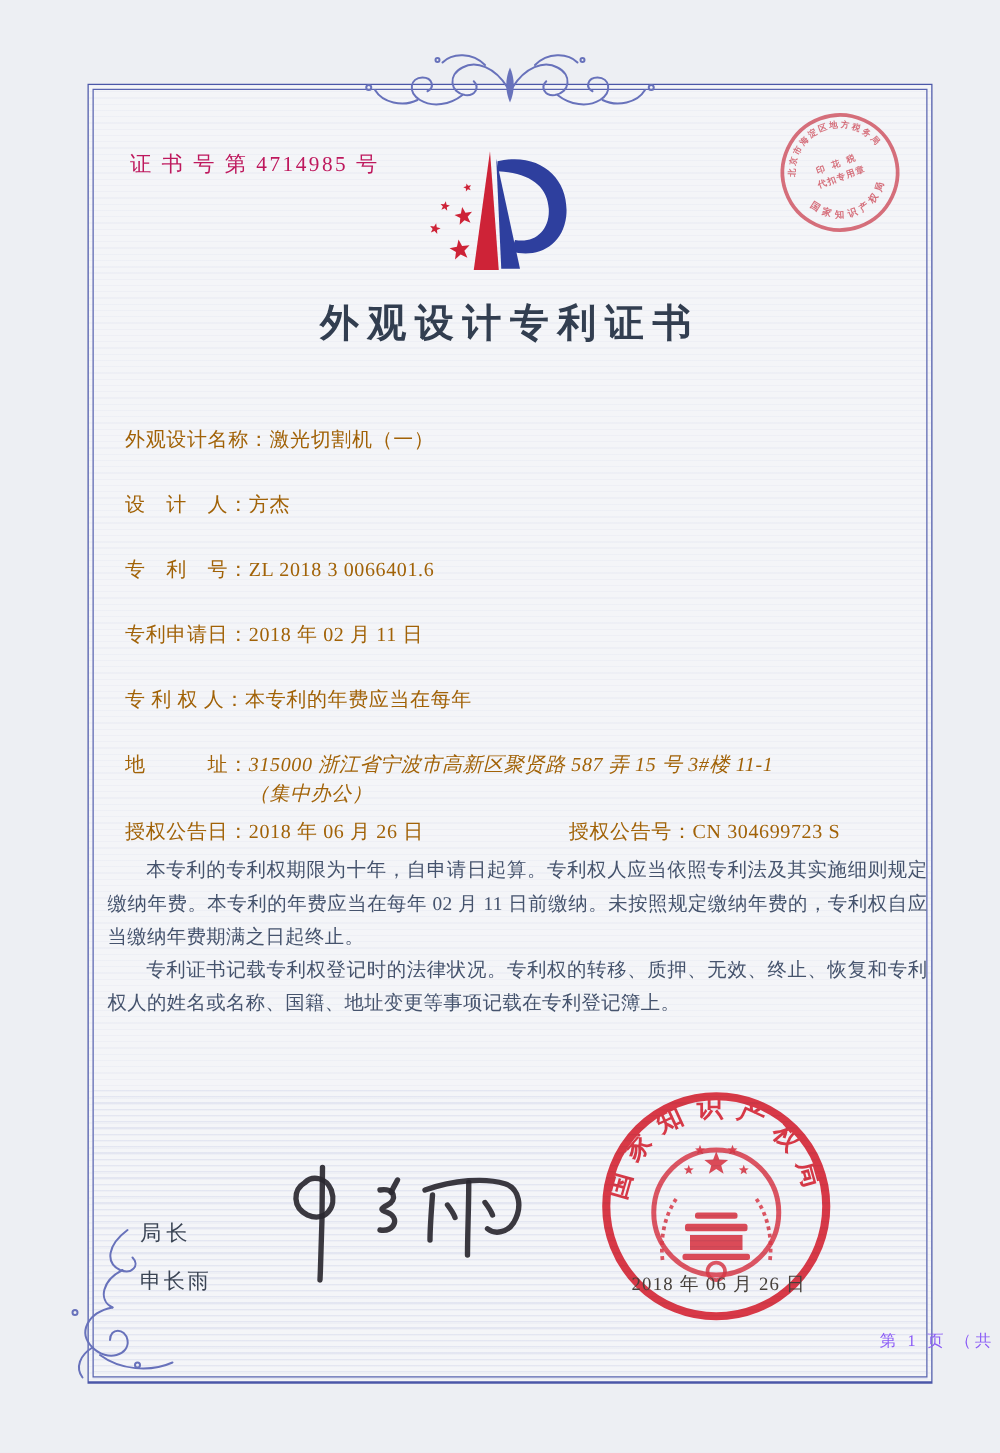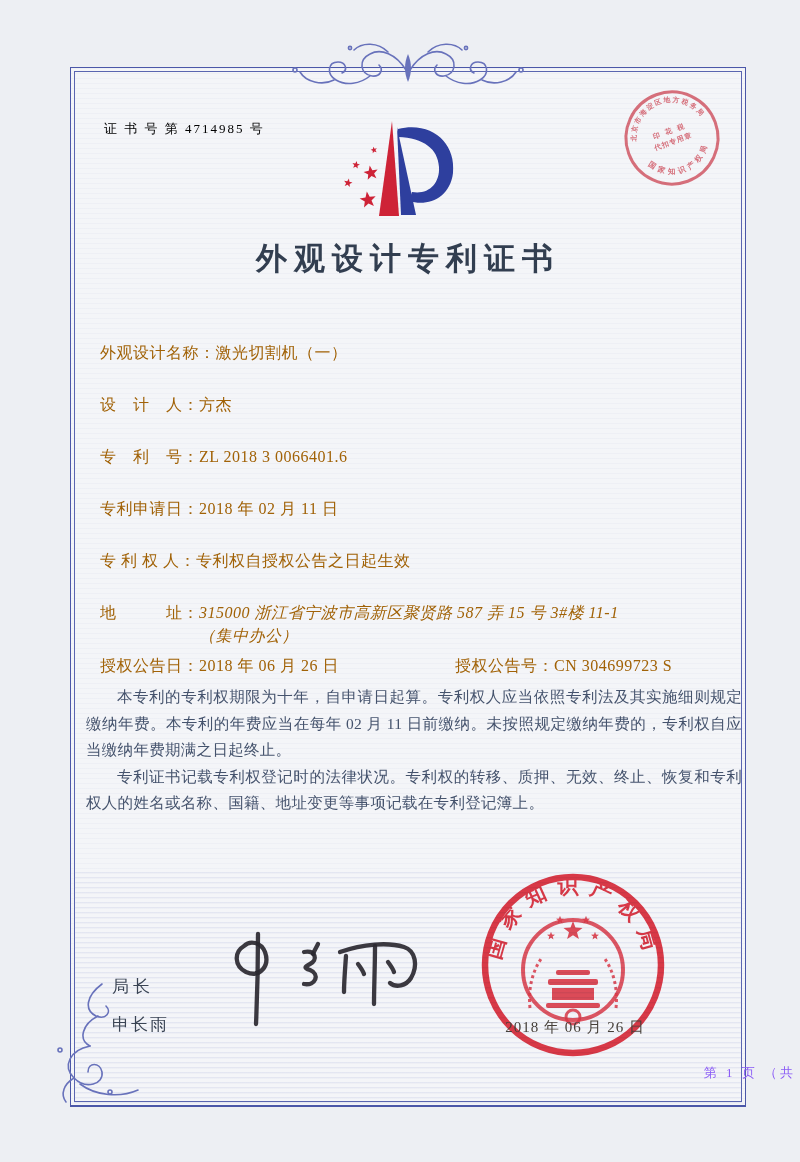--- a/index.html
+++ b/index.html
@@ -22,21 +22,21 @@
   .pattern-all {
     position:absolute; inset:0; pointer-events:none;
     background:repeating-linear-gradient(180deg, rgba(122,134,192,.05) 0 1px, rgba(0,0,0,0) 1px 5px);
   }
   .pattern-bottom {
     position:absolute; left:74px; top:872px; width:668px; height:232px; pointer-events:none;
     background:repeating-linear-gradient(180deg, rgba(118,130,196,.13) 0 1px, rgba(0,0,0,0) 1px 5px);
   }
   .cert-no {
     position:absolute; left:104px; top:120px;
-    font-size:13px; letter-spacing:2px; color:#000000;
+    font-size:17px; letter-spacing:2px; color:#be185d;
   }
   .title {
     position:absolute; left:70px; top:238px; width:676px; text-align:center;
     font-size:31px; font-weight:600; letter-spacing:7px; color:#323e50;
   }
   .fields { position:absolute; left:100px; top:341px; width:640px; font-size:16px; color:#a16207; }
   .frow { line-height:23px; margin-bottom:29px; letter-spacing:.5px; }
   .frow .lab { display:inline-block; vertical-align:top; white-space:pre; }
   .frow .val { display:inline-block; vertical-align:top; }
   .frow.addr { margin-bottom:7px; }
@@ -147,21 +147,21 @@
     <div class="frow">
       <span class="lab">设　计　人：</span><span class="val">方杰</span>
     </div>
     <div class="frow">
       <span class="lab">专　利　号：</span><span class="val">ZL 2018 3 0066401.6</span>
     </div>
     <div class="frow">
       <span class="lab">专利申请日：</span><span class="val">2018 年 02 月 11 日</span>
     </div>
     <div class="frow">
-      <span class="lab">专 利 权 人：</span><span class="val">专利权自授权公告之日起生效</span>
+      <span class="lab">专 利 权 人：</span><span class="val">本专利的年费应当在每年</span>
     </div>
     <div class="frow addr">
       <span class="lab">地　　　址：</span><span class="val">315000 浙江省宁波市高新区聚贤路 587 弄 15 号 3#楼 11-1（集中办公）</span>
     </div>
     <div class="grant-row">
       <span>授权公告日：</span><span>2018 年 06 月 26 日</span>
       <span class="grant-right"><span>授权公告号：</span><span>CN 304699723 S</span></span>
     </div>
   </div>
 

